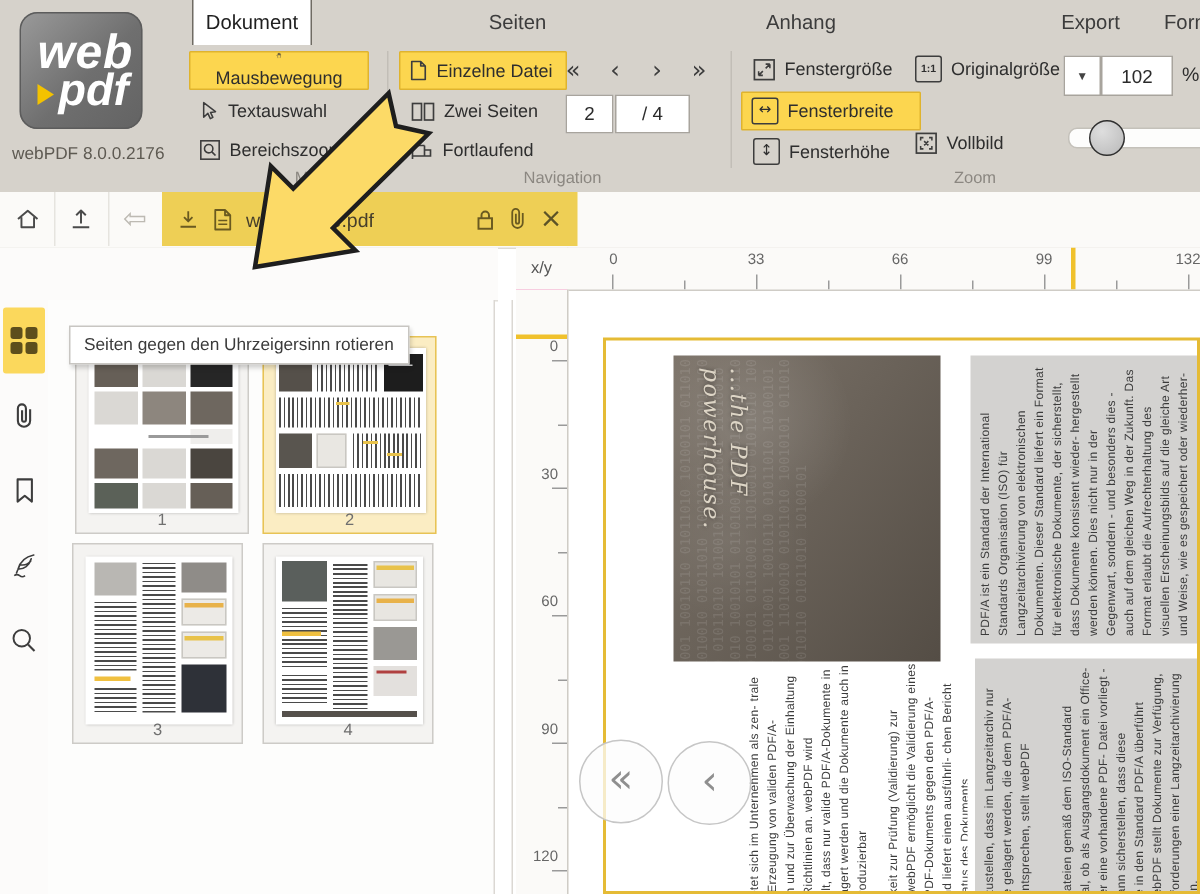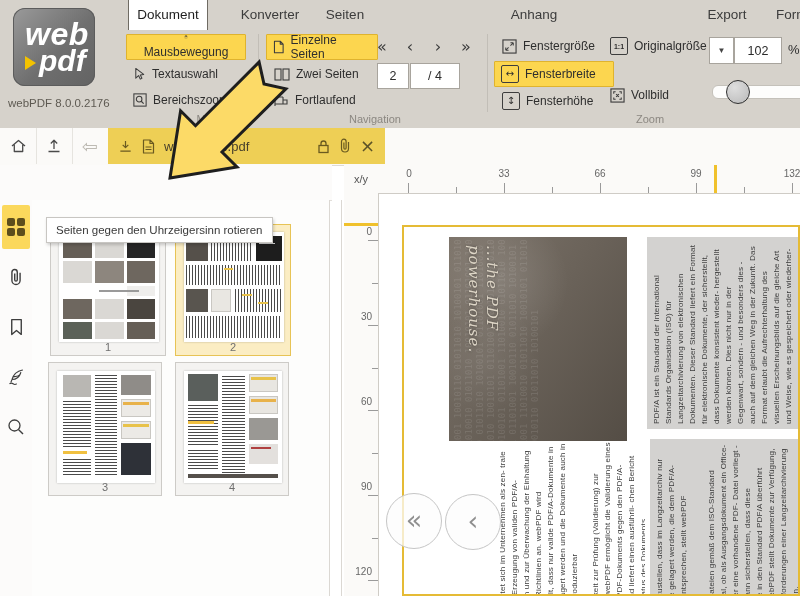--- a/index.html
+++ b/index.html
@@ -89,21 +89,20 @@
 <div class="abs ribbon">
 
   <div class="abs logo">
     <span class="web">web</span>
     <span class="tri"></span>
     <span class="pdf">pdf</span>
   </div>
   <div class="abs version">webPDF 8.0.0.2176</div>
 
   <div class="abs tab active" style="left:128px;width:78px;">Dokument</div>
-  <div class="abs tab" style="left:228px;width:84px;">Konverter</div>
   <div class="abs tab" style="left:318px;width:54px;">Seiten</div>
   <div class="abs tab" style="left:504px;width:60px;">Anhang</div>
   <div class="abs tab" style="left:700px;width:54px;">Export</div>
   <div class="abs tab" style="left:776px;width:70px;overflow:hidden;text-align:left;">Formulare</div>
 
   <div class="abs rbtn on" style="left:126px;top:34px;width:106px;flex-direction:column;">
     <svg class="ic" width="14" height="14" viewBox="0 0 16 16">
       <path d="M5 14 L4 10 L2.5 8 q-.8-1 .4-1.4 L5 7.6 V3.4 q0-1 .9-1 t.9 1 V6 M6.8 6 V2.4 q0-1 .9-1 t.9 1 V6 M8.6 6 V3 q0-1 .9-1 t.9 1 v3.4 M10.4 6.6 V4.4 q0-.9.85-.9 t.85.9 V10 q0 2-1 4" fill="none" stroke="#3d3d3d" stroke-width="1.1" stroke-linecap="round" stroke-linejoin="round"></path>
     </svg>
     <span>Mausbewegung</span>
@@ -123,21 +122,21 @@
     <span>Bereichszoom</span>
   </div>
   <div class="abs grp-label" style="left:150px;top:113px;width:120px;">Maus</div>
 
   <div class="abs vsep" style="left:258px;"></div>
 
   <div class="abs rbtn on" style="left:266px;top:34px;width:98px;">
     <svg class="ic" width="12" height="14" viewBox="0 0 12 14">
       <path d="M1.5 1 h6 l3 3 v9 h-9 z M7.5 1 v3 h3" fill="none" stroke="#3d3d3d" stroke-width="1.1" stroke-linejoin="round"></path>
     </svg>
-    <span>Einzelne Seiten</span>
+    <span>Einzelne Datei</span>
   </div>
   <div class="abs rbtn" style="left:268px;top:62px;">
     <svg class="ic" width="16" height="13" viewBox="0 0 16 13">
       <rect x="1" y="1" width="6" height="11" fill="none" stroke="#3d3d3d" stroke-width="1.1"></rect>
       <rect x="9" y="1" width="6" height="11" fill="none" stroke="#3d3d3d" stroke-width="1.1"></rect>
     </svg>
     <span>Zwei Seiten</span>
   </div>
   <div class="abs rbtn" style="left:268px;top:88px;">
     <svg class="ic" width="15" height="13" viewBox="0 0 15 13">

